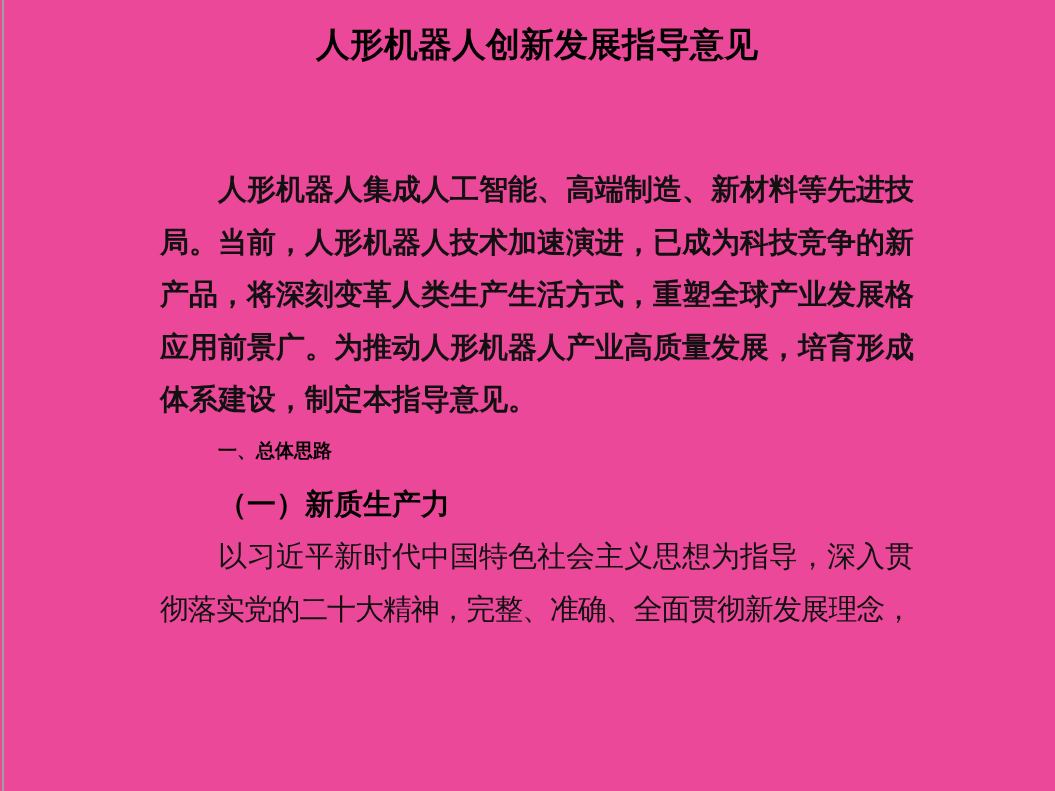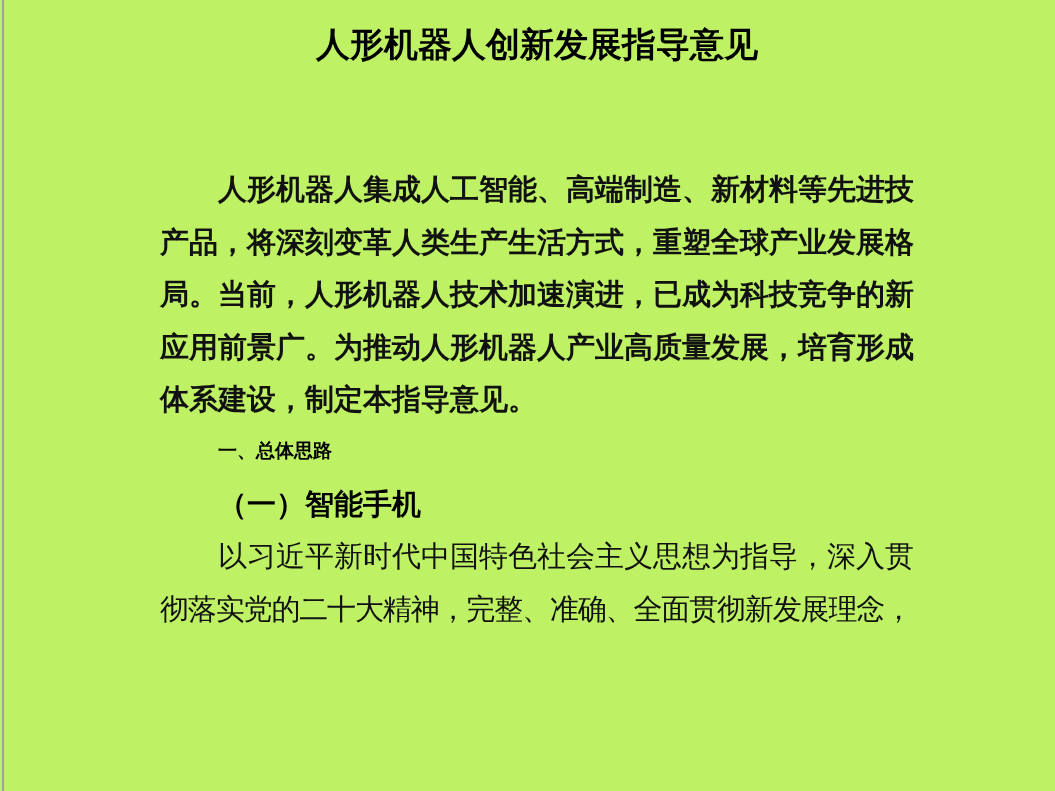--- a/index.html
+++ b/index.html
@@ -4,21 +4,21 @@
 <style>
   html, body {
     margin: 0;
     padding: 0;
     background: #ffffff;
   }
   .page {
     position: relative;
     width: 1055px;
     height: 791px;
-    background: #bef264;
+    background: #ec4899;
     overflow: hidden;
     color: #000000;
     font-family: "Liberation Serif", "DejaVu Serif", serif;
   }
   .page-edge {
     position: absolute;
     left: 2px;
     top: 0;
     width: 2px;
     height: 100%;
@@ -72,29 +72,29 @@
 
 <div class="page">
   <div class="page-edge"></div>
 
   <div class="content">
 
     <h1 class="doc-title">人形机器人创新发展指导意见</h1>
 
     <div class="para-first">
       <p class="line indent">人形机器人集成人工智能、高端制造、新材料等先进技</p>
+      <p class="line">局。当前，人形机器人技术加速演进，已成为科技竞争的新</p>
       <p class="line">产品，将深刻变革人类生产生活方式，重塑全球产业发展格</p>
-      <p class="line">局。当前，人形机器人技术加速演进，已成为科技竞争的新</p>
       <p class="line">应用前景广。为推动人形机器人产业高质量发展，培育形成</p>
       <p class="line">体系建设，制定本指导意见。</p>
     </div>
 
     <p class="line h1-line indent">一、总体思路</p>
 
-    <p class="line h2-line indent">（一）智能手机</p>
+    <p class="line h2-line indent">（一）新质生产力</p>
 
     <div>
       <p class="line indent">以习近平新时代中国特色社会主义思想为指导，深入贯</p>
       <p class="line tight">彻落实党的二十大精神，完整、准确、全面贯彻新发展理念，</p>
     </div>
 
   </div>
 </div>
 
 </body></html>

